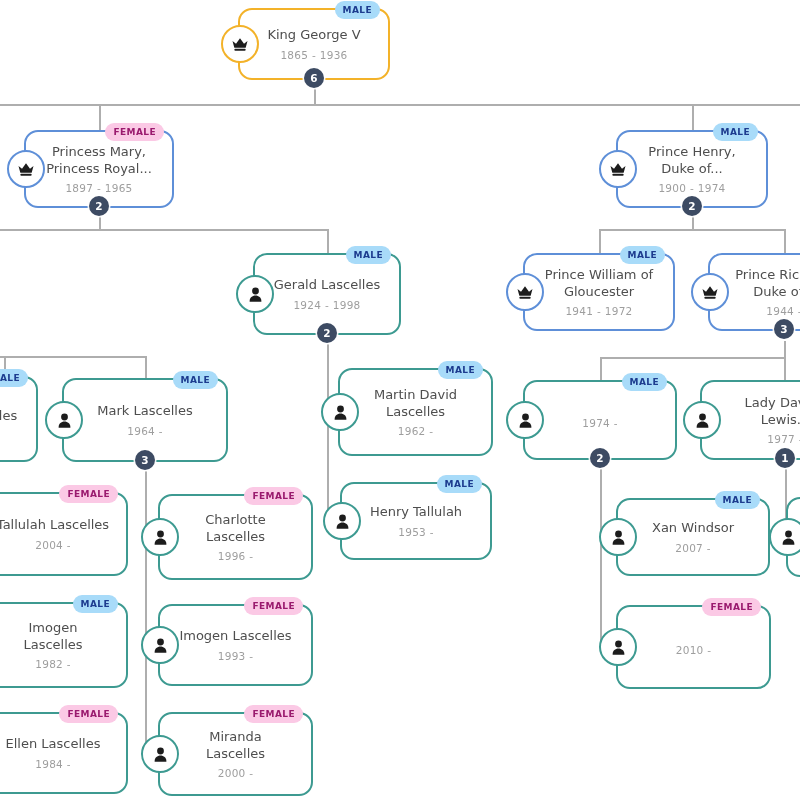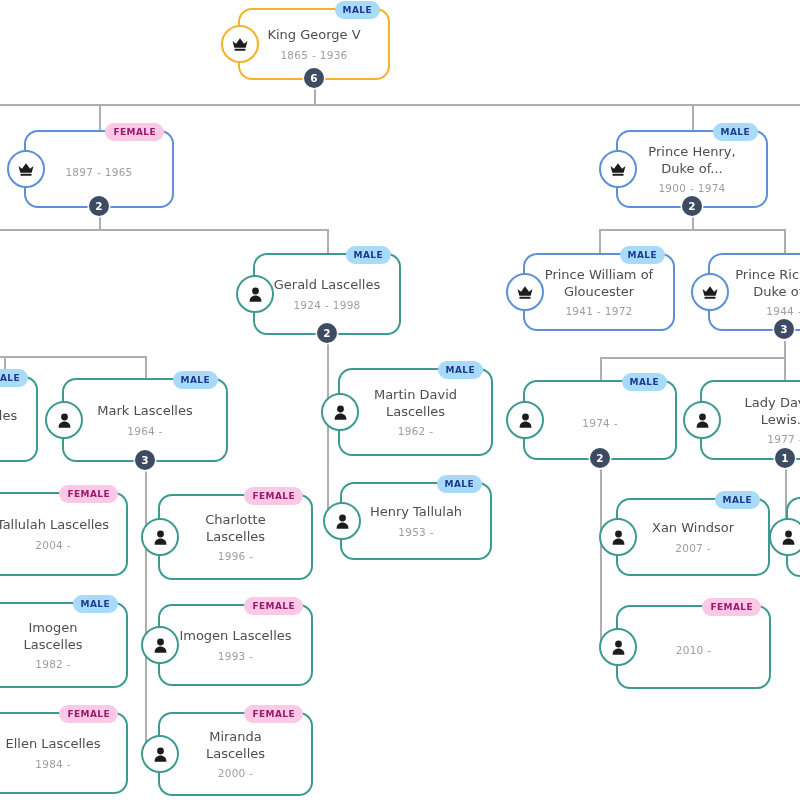--- a/index.html
+++ b/index.html
@@ -73,20 +73,22 @@
     <span class="count">6</span>
   </div>
     <div class="card blue" style="left: 24px; top: 130px; width: 150px; height: 78px;">
     <span class="icon-circle">
         <svg viewBox="0 0 24 24" width="20" height="20">
           <path d="M3 8.5 L7.2 11.8 L12 5 L16.8 11.8 L21 8.5 L18.8 16.5 H5.2 Z" fill="#1c1c1c"></path>
           <rect x="5.2" y="17.8" width="13.6" height="2.4" rx="1.2" fill="#1c1c1c"></rect>
         </svg>
       </span>
     <span class="gbadge female">FEMALE</span>
+    <div class="name">Princess Mary,
+Princess Royal...</div>
     <div class="dates">1897 - 1965</div>
     <span class="count">2</span>
   </div>
     <div class="card blue" style="left: 616px; top: 130px; width: 152px; height: 78px;">
     <span class="icon-circle">
         <svg viewBox="0 0 24 24" width="20" height="20">
           <path d="M3 8.5 L7.2 11.8 L12 5 L16.8 11.8 L21 8.5 L18.8 16.5 H5.2 Z" fill="#1c1c1c"></path>
           <rect x="5.2" y="17.8" width="13.6" height="2.4" rx="1.2" fill="#1c1c1c"></rect>
         </svg>
       </span>

